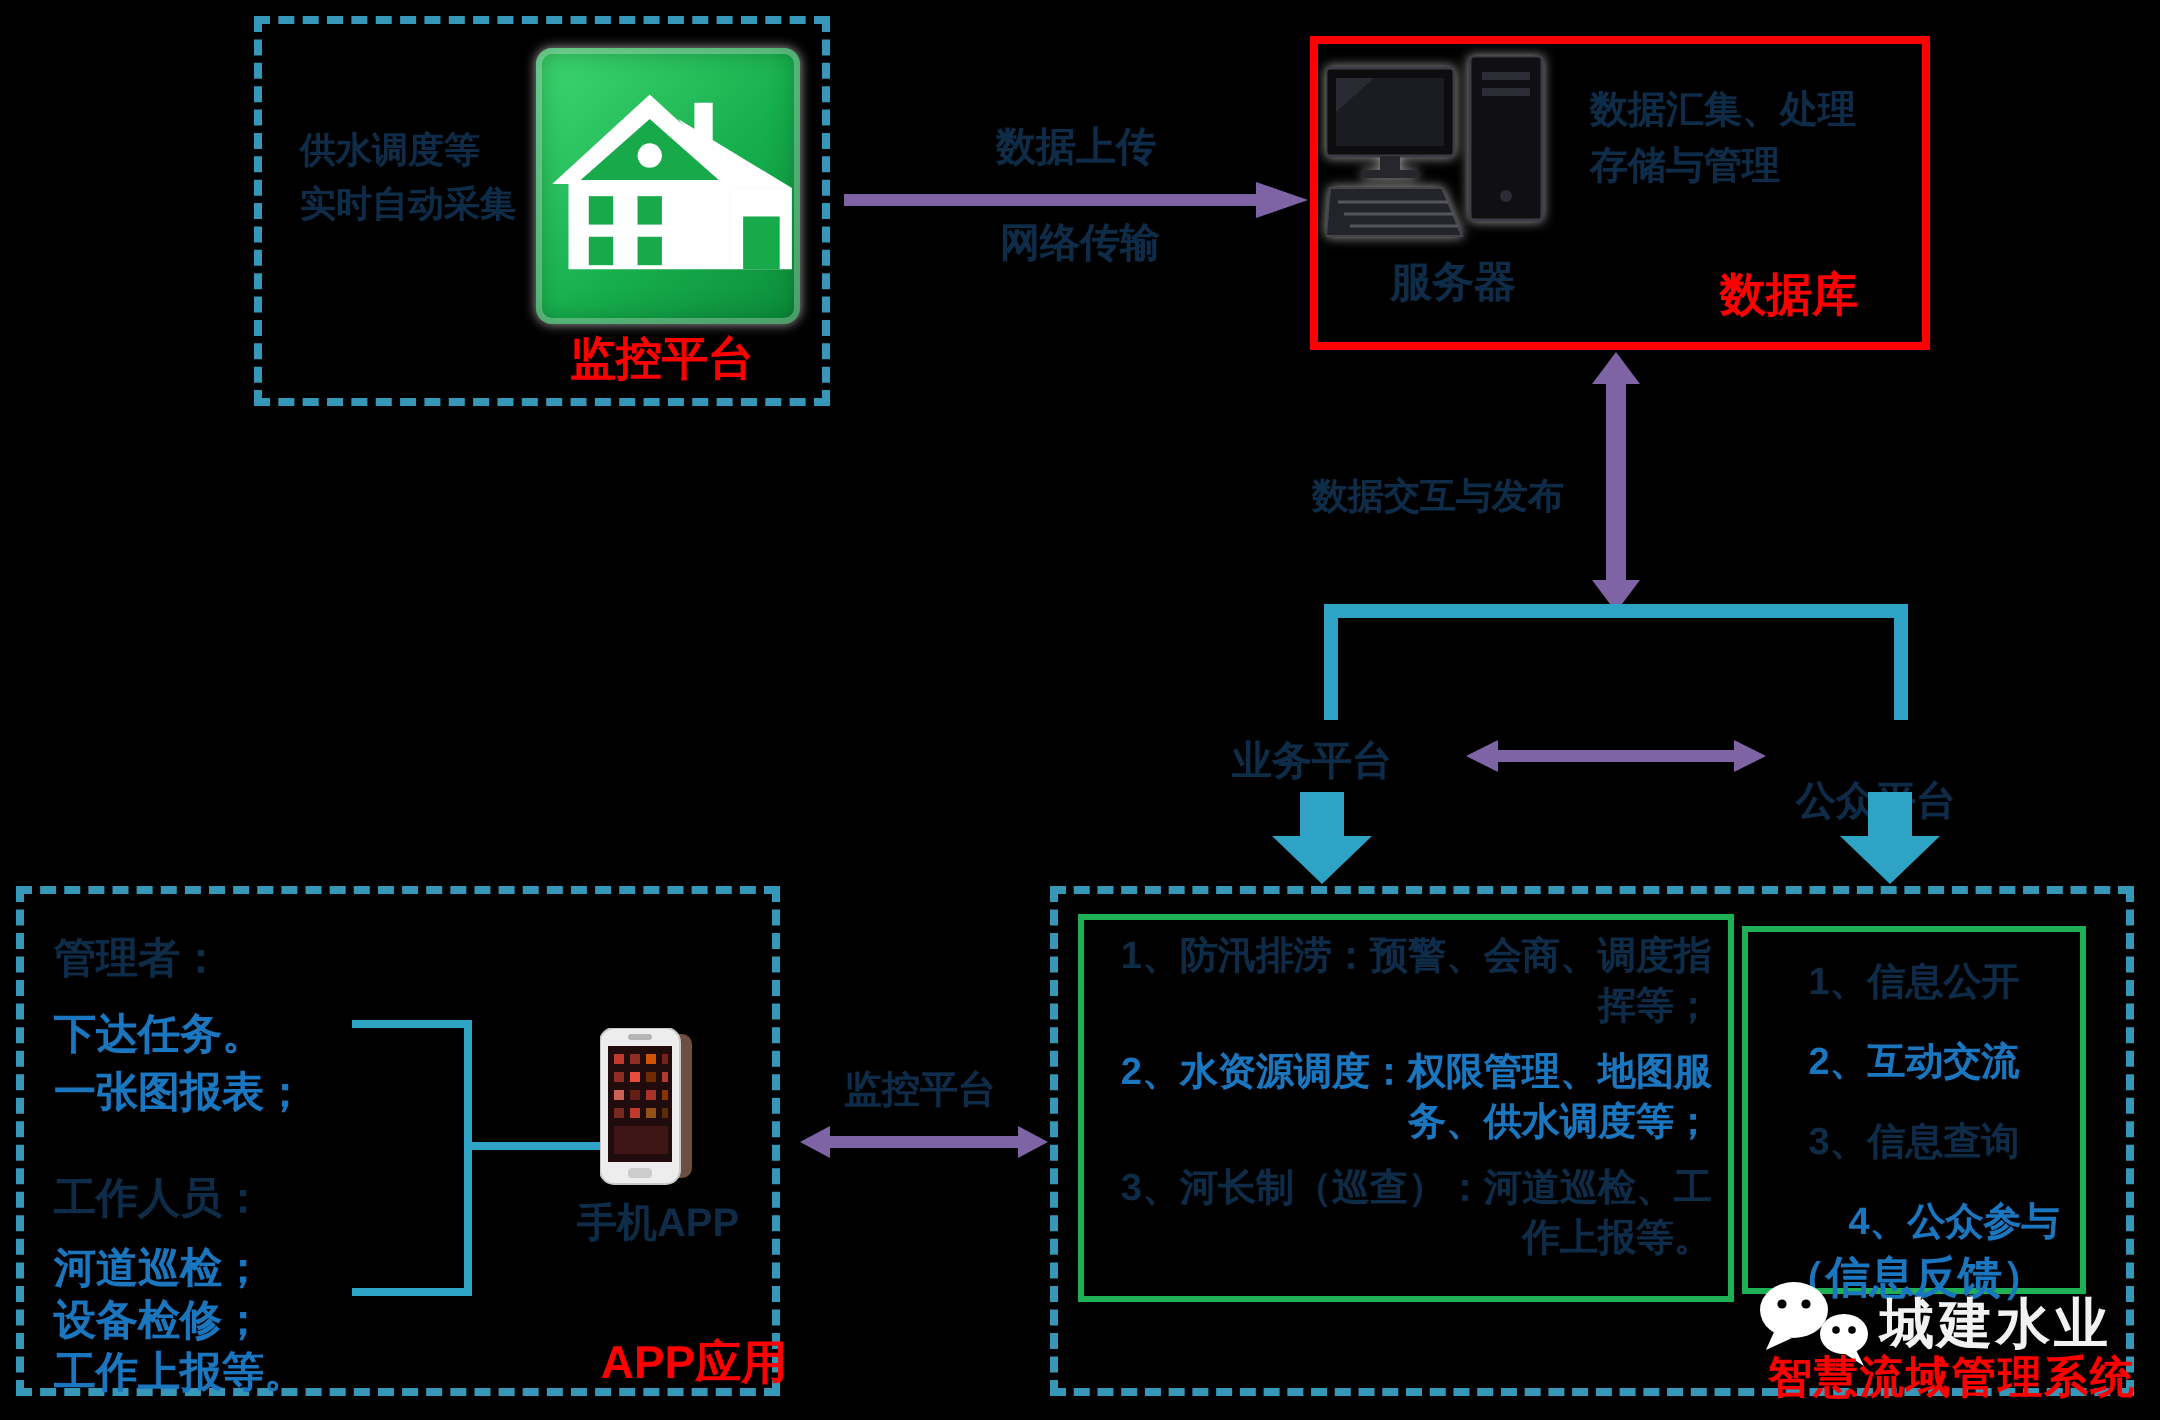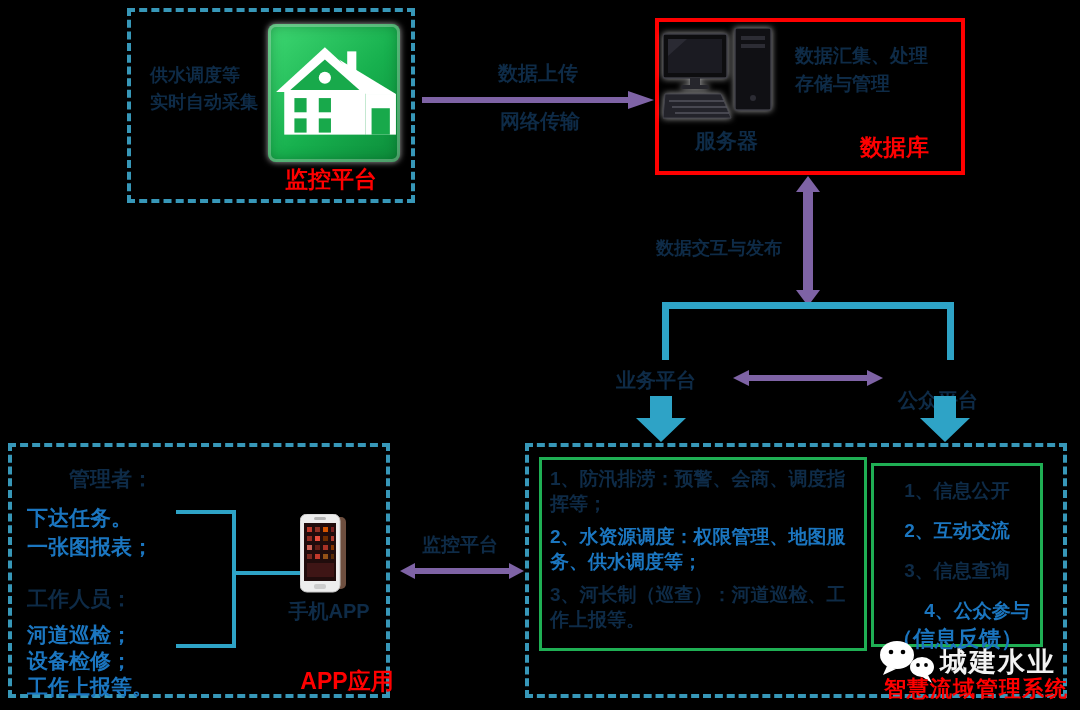--- a/index.html
+++ b/index.html
@@ -2,21 +2,21 @@
 <html style="--cyan: #3797B8; --cyan2: #2EA3C6; --purple: #7E63A5; --blue: #1B76C0; --dim: #0E2B47; --red: #FF0000; --green: #1FAF54; --white: #F2F2F2;"><head>
 <meta charset="utf-8">
 <style>
   html,body{margin:0;padding:0;background:#000;}
   #canvas{
     position:relative;width:1080px;height:710px;background:#000;overflow:hidden;
     font-family:"Liberation Sans","DejaVu Sans",sans-serif;
   }
   .abs{position:absolute;}
   .dashed{border:4px dashed var(--cyan,#3797B8);}
-  .greenbox{border:3px solid var(--green,#1FAF54);}
+  .greenbox{border:3px solid var(--green,#1FAF54);text-align:right;}
   .redbox{border:4px solid var(--red,#FF0000);}
   .dim{color:var(--dim,#0E2B47);font-weight:bold;}
   .blue{color:var(--blue,#1B76C0);font-weight:bold;}
   .redtxt{color:var(--red,#FF0000);font-weight:bold;}
   .whitetxt{color:var(--white,#F2F2F2);font-weight:bold;}
   .cyanline{background:var(--cyan2,#2EA3C6);}
   .house-btn{
     background:linear-gradient(135deg,#3fd873 0%,#17b04e 55%,#0c8c3a 100%);
     border-radius:8px;
     box-shadow:inset 0 0 0 3px rgba(255,255,255,.28), inset 0 0 14px rgba(0,60,20,.5);
@@ -133,21 +133,21 @@
   <div class="abs greenbox" style="left:871px;top:463px;width:166px;height:166px;padding-top:12px;text-align:center;box-sizing:content-box;">
     <div class="dim" style="font-size:19px;margin-bottom:14px;">1、信息公开</div>
     <div class="blue" style="font-size:19px;margin-bottom:14px;">2、互动交流</div>
     <div class="dim" style="font-size:19px;margin-bottom:14px;">3、信息查询</div>
     <div class="blue" style="font-size:19px;margin-left:40px;">4、公众参与</div>
     <div class="blue" style="font-size:22px;">（信息反馈）</div>
   </div>
 
   <div class="abs dashed" style="left:8px;top:443px;width:374px;height:247px;"></div>
 
-  <div class="abs dim" style="left:41px;top:465px;width:140px;font-size:21px;text-align:center;">管理者：</div>
+  <div class="abs dim" style="left:27px;top:465px;width:140px;font-size:21px;">管理者：</div>
   <div class="abs blue" style="left:27px;top:503px;width:170px;font-size:21px;line-height:29px;">
     <div>下达任务。</div>
     <div>一张图报表；</div>
   </div>
 
   <div class="abs dim" style="left:27px;top:585px;width:150px;font-size:21px;">工作人员：</div>
   <div class="abs blue" style="left:27px;top:622px;width:180px;font-size:21px;line-height:26px;">
     <div>河道巡检；</div>
     <div>设备检修；</div>
     <div>工作上报等。</div>

